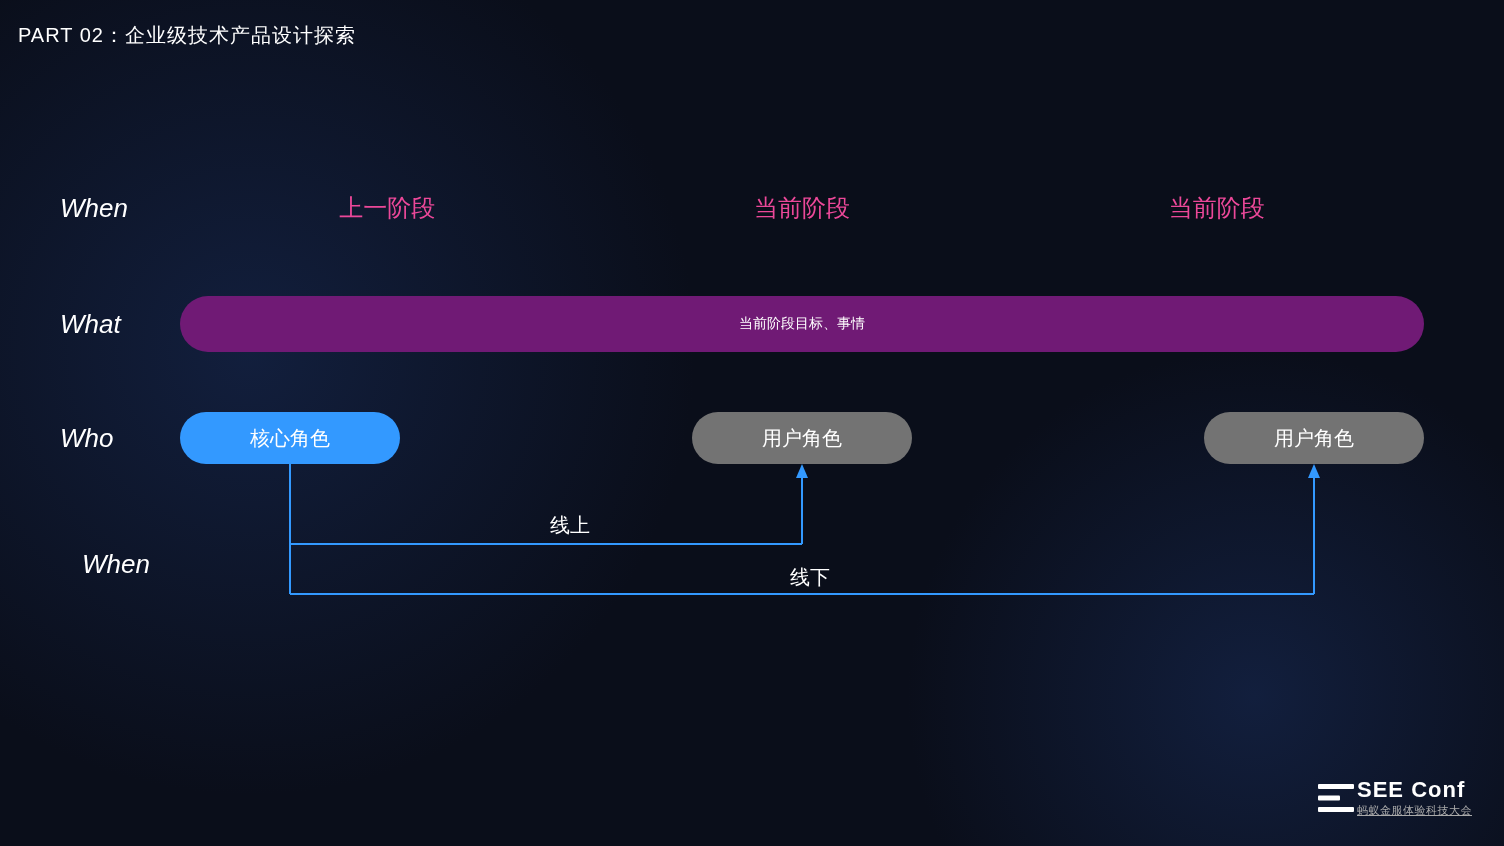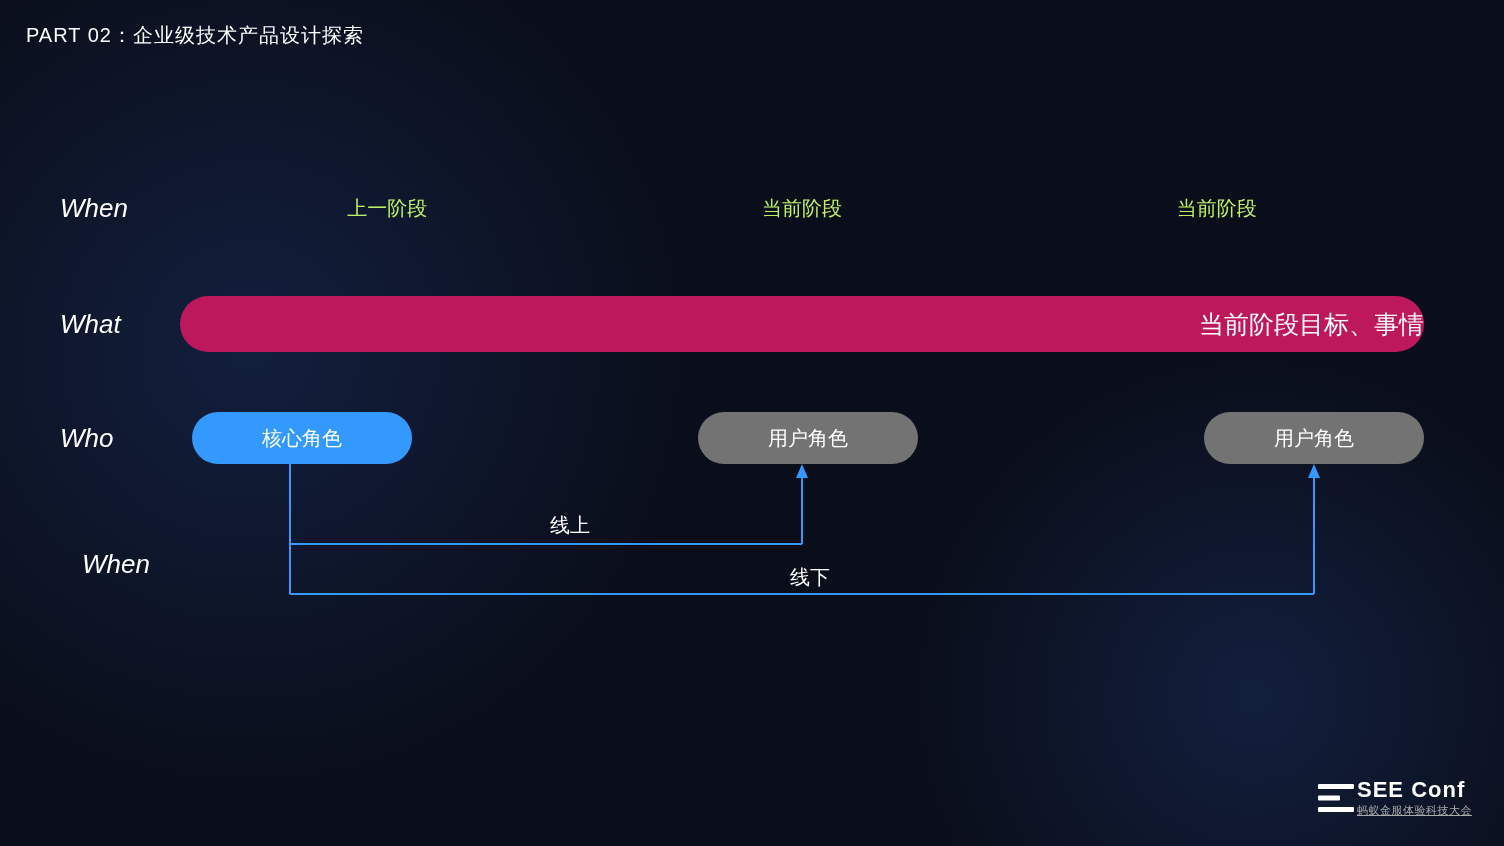--- a/index.html
+++ b/index.html
@@ -35,21 +35,21 @@
       position: relative;
       width: 1504px;
       height: 846px;
       z-index: 1;
     }
 
     
     .part-label {
       position: absolute;
       top: 22px;
-      left: 26px;
+      left: 18px;
       color: #ffffff;
       font-size: 20px;
       font-weight: 500;
       letter-spacing: 1px;
     }
 
     
     .diagram-row {
       display: flex;
       align-items: center;
@@ -107,39 +107,39 @@
       clip-path: polygon(0 0, calc(100% - 20px) 0, 100% 50%, calc(100% - 20px) 100%, 0 100%);
     }
 
     .chevron-last .chevron-item-inner {
       clip-path: polygon(0 0, 100% 0, 100% 100%, 0 100%, 20px 50%);
     }
 
     .chevron-text {
       position: relative;
       z-index: 1;
-      color: #bef264;
-      font-size: 20px;
+      color: #ec4899;
+      font-size: 24px;
     }
 
     
     .what-row {
       margin-bottom: 60px;
     }
 
     .what-pill {
       width: 100%;
       height: 56px;
-      background: #be185d;
+      background: #701a75;
       border-radius: 28px;
       display: flex;
       align-items: center;
-      justify-content: flex-end;
-      color: #ffffff;
-      font-size: 25px;
+      justify-content: center;
+      color: #ffffff;
+      font-size: 14px;
     }
 
     
     .who-row {
       margin-bottom: 0;
     }
 
     .who-pills {
       display: flex;
       align-items: center;
@@ -240,21 +240,21 @@
 
     <div class="diagram-row what-row">
       <div class="row-label">What</div>
       <div class="row-content">
         <div class="what-pill">
           <span>当前阶段目标、事情</span>
         </div>
       </div>
     </div>
 
-    <div class="diagram-row who-row" style="margin-bottom:0;gap:12px;">
+    <div class="diagram-row who-row" style="margin-bottom:0;">
       <div class="row-label">Who</div>
       <div class="row-content">
         <div class="who-pills">
 
           <div class="who-pill who-pill-blue">
             <span>核心角色</span>
           </div>
 
           <div style="flex:1;"></div>
 

